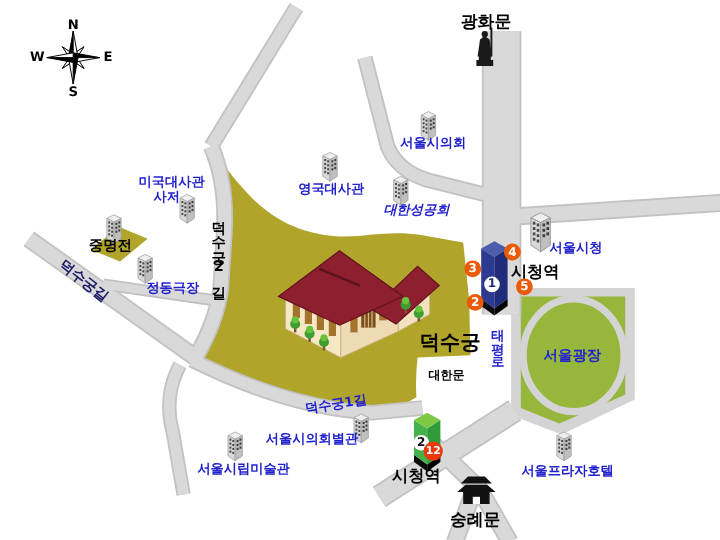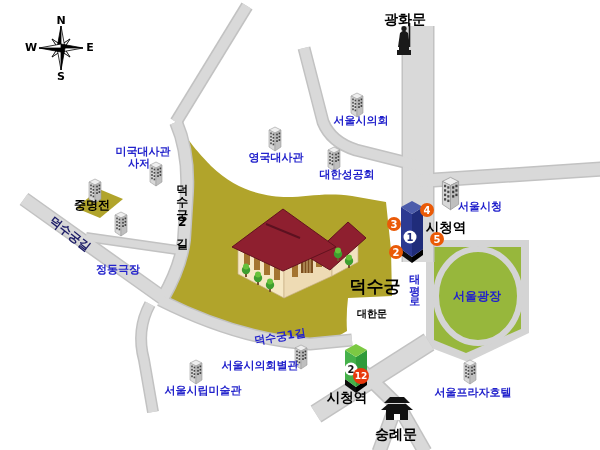--- a/index.html
+++ b/index.html
@@ -214,27 +214,27 @@
       <use href="#bldg" transform="translate(437,176) scale(1.35)"></use>
     </g>
   </svg>
 
   <div class="lbl blk" style="left:61px;top:21px;font-size:11px;">N</div>
   <div class="lbl blk" style="left:90px;top:48px;font-size:11px;">E</div>
   <div class="lbl blk" style="left:61px;top:77px;font-size:11px;">S</div>
   <div class="lbl blk" style="left:31px;top:48px;font-size:11px;">W</div>
 
   <div class="lbl blk sz13" style="left:405px;top:19px;">광화문</div>
-  <div class="lbl blue" style="left:361px;top:121px;">서울시의회</div>
+  <div class="lbl blue" style="left:361px;top:121px;font-family:Liberation Mono, monospace;">서울시의회</div>
   <div class="lbl blue" style="left:143px;top:152px;text-align:center;">미국대사관</div>
   <div class="lbl blue" style="left:139px;top:164px;">사저</div>
   <div class="lbl blue" style="left:276px;top:158px;text-align:right;">영국대사관</div>
-  <div class="lbl blue" style="left:347px;top:175px;">대한성공회</div>
+  <div class="lbl blue" style="left:347px;top:175px;font-style:italic;">대한성공회</div>
   <div class="lbl blk" style="left:92px;top:205px;">중명전</div>
-  <div class="lbl blue" style="left:118px;top:240px;margin-top:30px;">정동극장</div>
+  <div class="lbl blue" style="left:144px;top:240px;">정동극장</div>
   <div class="lbl navy rot38" style="left:70px;top:234px;">덕수궁길</div>
   <div class="lbl blk vert" style="left:182px;top:209px;">덕수궁2길</div>
   <div class="lbl blk sz17" style="left:327px;top:287px;margin-left:48px;">덕수궁</div>
   <div class="lbl blk sz15" style="left:372px;top:314px;">대한문</div>
   <div class="lbl blue rotm9" style="left:280px;top:337px;">덕수궁1길</div>
   <div class="lbl blue" style="left:260px;top:366px;">서울시의회별관</div>
   <div class="lbl blue" style="left:203px;top:391px;">서울시립미술관</div>
   <div class="lbl blue vert" style="left:414px;top:284px;">태평로</div>
   <div class="lbl blue" style="left:477px;top:296px;font-size:12px;">서울광장</div>
   <div class="lbl blue" style="left:480px;top:207px;">서울시청</div>

